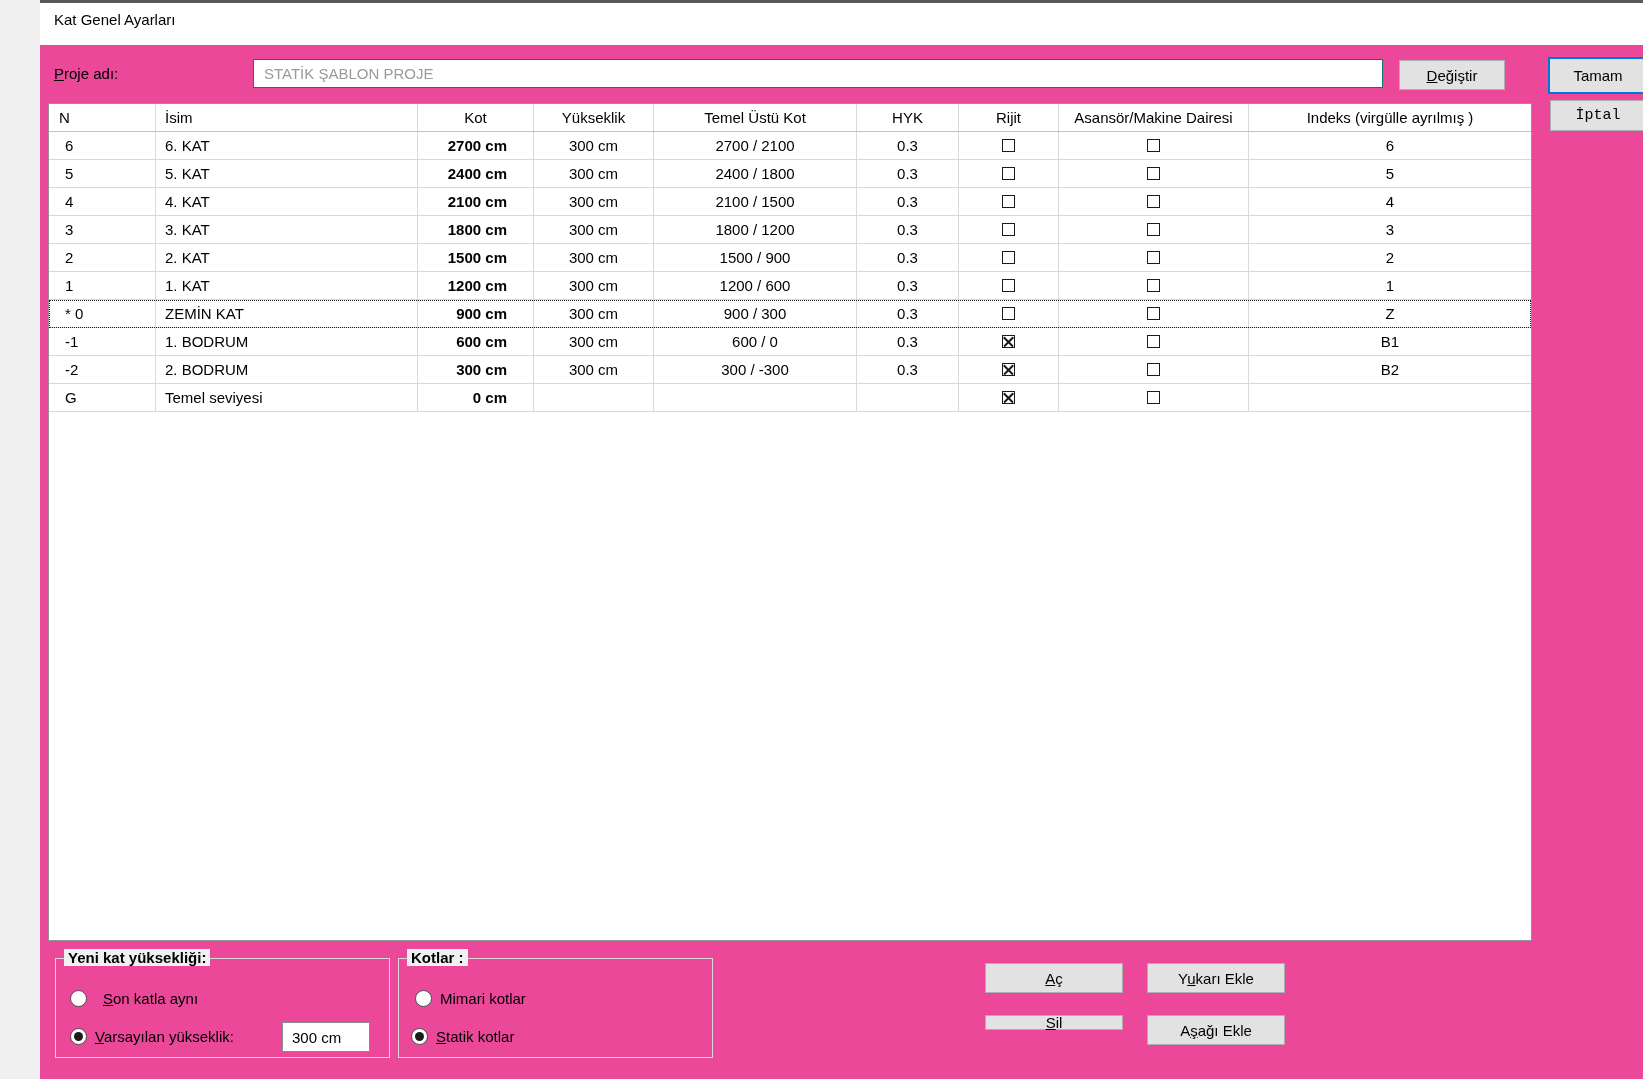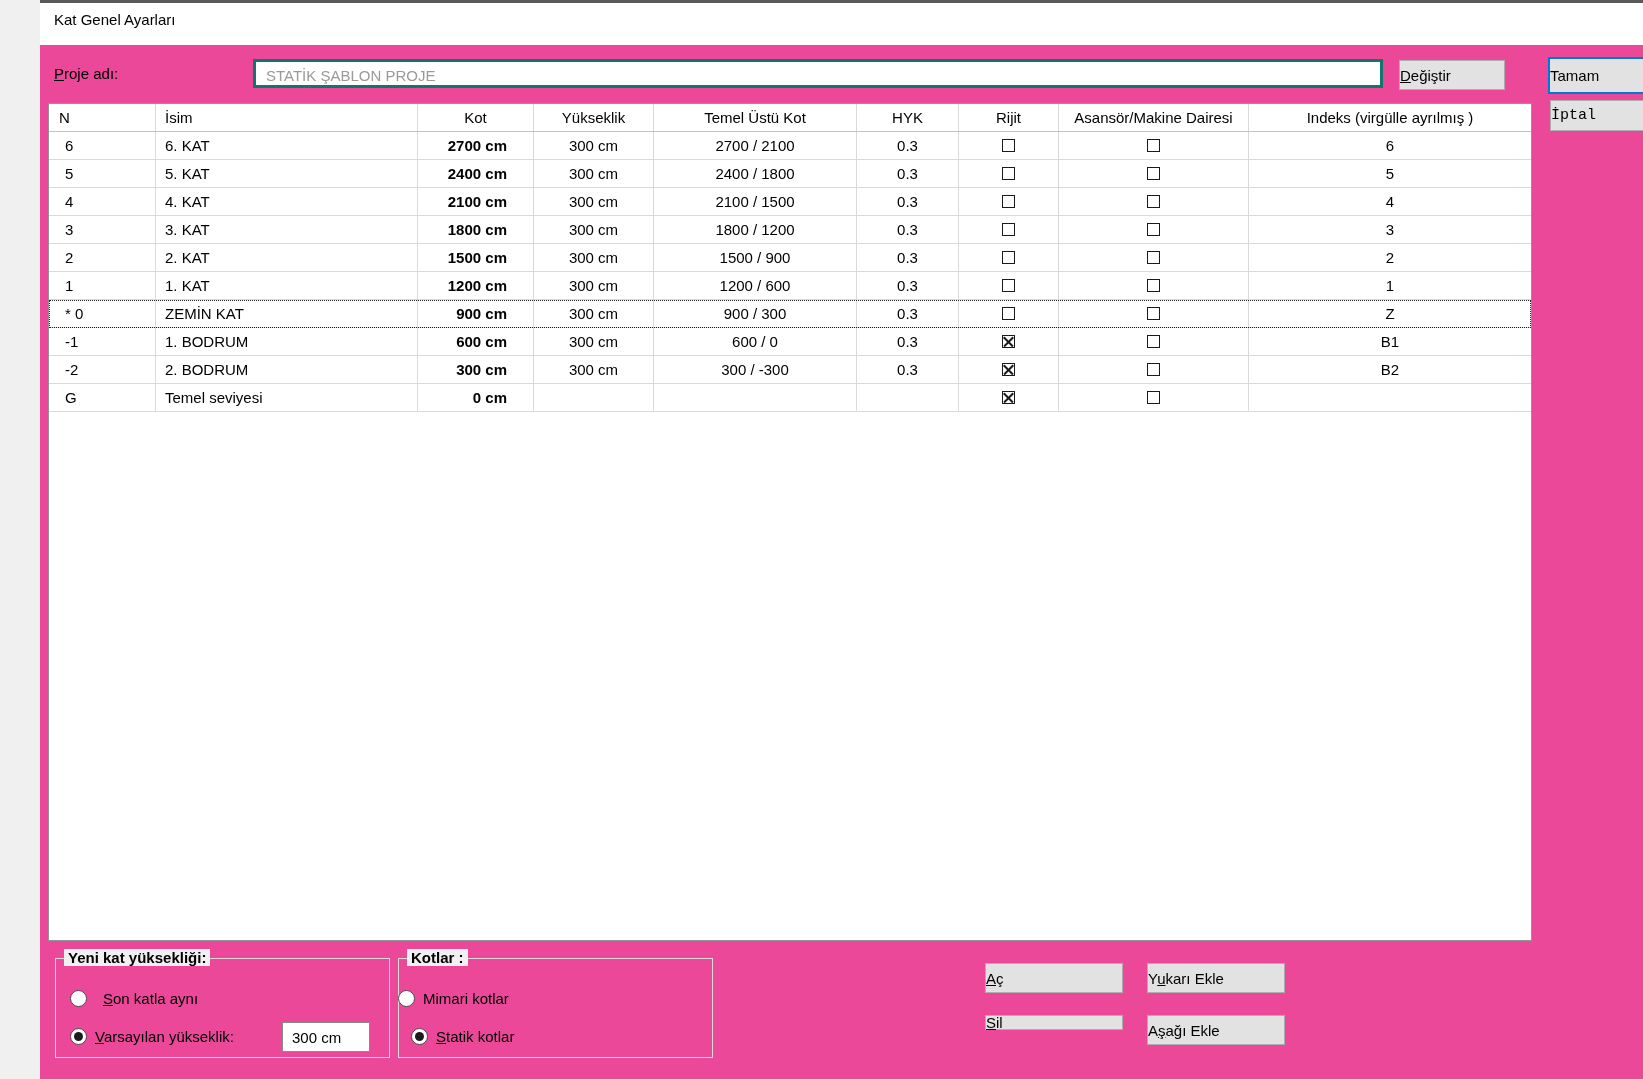--- a/index.html
+++ b/index.html
@@ -8,24 +8,24 @@
 
   .topstrip { position:absolute; left:0; top:0; width:100%; height:3px; background:#595959; }
   .titlebar { position:absolute; left:0; top:3px; width:100%; height:42px; background:#ffffff; }
   .title    { position:absolute; left:14px; top:11px; font-size:15px; color:#000; }
   .closebtn { position:absolute; right:10px; top:4px; width:36px; height:34px; display:flex; align-items:center; justify-content:center; font-size:20px; color:#1a1a1a; cursor:pointer; }
 
   .label { font-size:15px; color:#000; position:absolute;text-align:center; }
   .ul { text-decoration:underline; }
 
   .proj-field { position:absolute; left:213px; top:59px; width:1130px; height:29px; box-sizing:border-box;
-    background:#fff; border:3px solid #0f766e; color:#9a9a9a; font-size:15px; line-height:27px; padding-left:10px; }
+    background:#fff; border:1px solid #0f766e; color:#9a9a9a; font-size:15px; line-height:27px; padding-left:10px; }
 
   .btn { position:absolute; box-sizing:border-box; background:#e2e2e2; border:1px solid #aeaeae;
-    display:flex; align-items:center; justify-content:flex-start; font-size:15px; color:#000; cursor:pointer; }
+    display:flex; align-items:center; justify-content:center; font-size:15px; color:#000; cursor:pointer; }
   .btn-degistir { left:1359px; top:60px; width:106px; height:30px; }
   .btn-tamam { left:1508px; top:57px; width:100px; height:37px; border:2px solid #0078d7; }
   .btn-iptal { left:1510px; top:100px; width:96px; height:31px;font-family:Liberation Mono, monospace; }
   .btn-ac    { left:945px;  top:963px;  width:138px; height:30px; }
   .btn-sil   { left:945px;  top:1015px; width:138px; height:15px; }
   .btn-yukari{ left:1107px; top:963px;  width:138px; height:30px; }
   .btn-asagi { left:1107px; top:1015px; width:138px; height:30px; }
 
   
   .table { position:absolute; left:8px; top:103px; width:1484px; height:838px; box-sizing:border-box;
@@ -259,21 +259,21 @@
   </div>
   <div class="radio-line" style="left:30px; top:1028px;">
     <span class="radio on"></span>
     <span><span></span><span class="ul">V</span><span>arsayılan yükseklik:</span></span>
   </div>
   <input class="height-input" value="300 cm" style="">
 
   <div class="group group-2">
     <div class="group-title">Kotlar :</div>
   </div>
-  <div class="radio-line" style="left:358px; top:990px;">
+  <div class="radio-line" style="left:375px; top:990px;">
     <span class="radio"></span>
     <span><span>Mimari kotlar</span><span class="ul"></span><span></span></span>
   </div>
   <div class="radio-line" style="left:371px; top:1028px;">
     <span class="radio on"></span>
     <span><span></span><span class="ul">S</span><span>tatik kotlar</span></span>
   </div>
 
   <div class="btn btn-ac">
       <span><span></span><span class="ul">A</span><span>ç</span></span>

